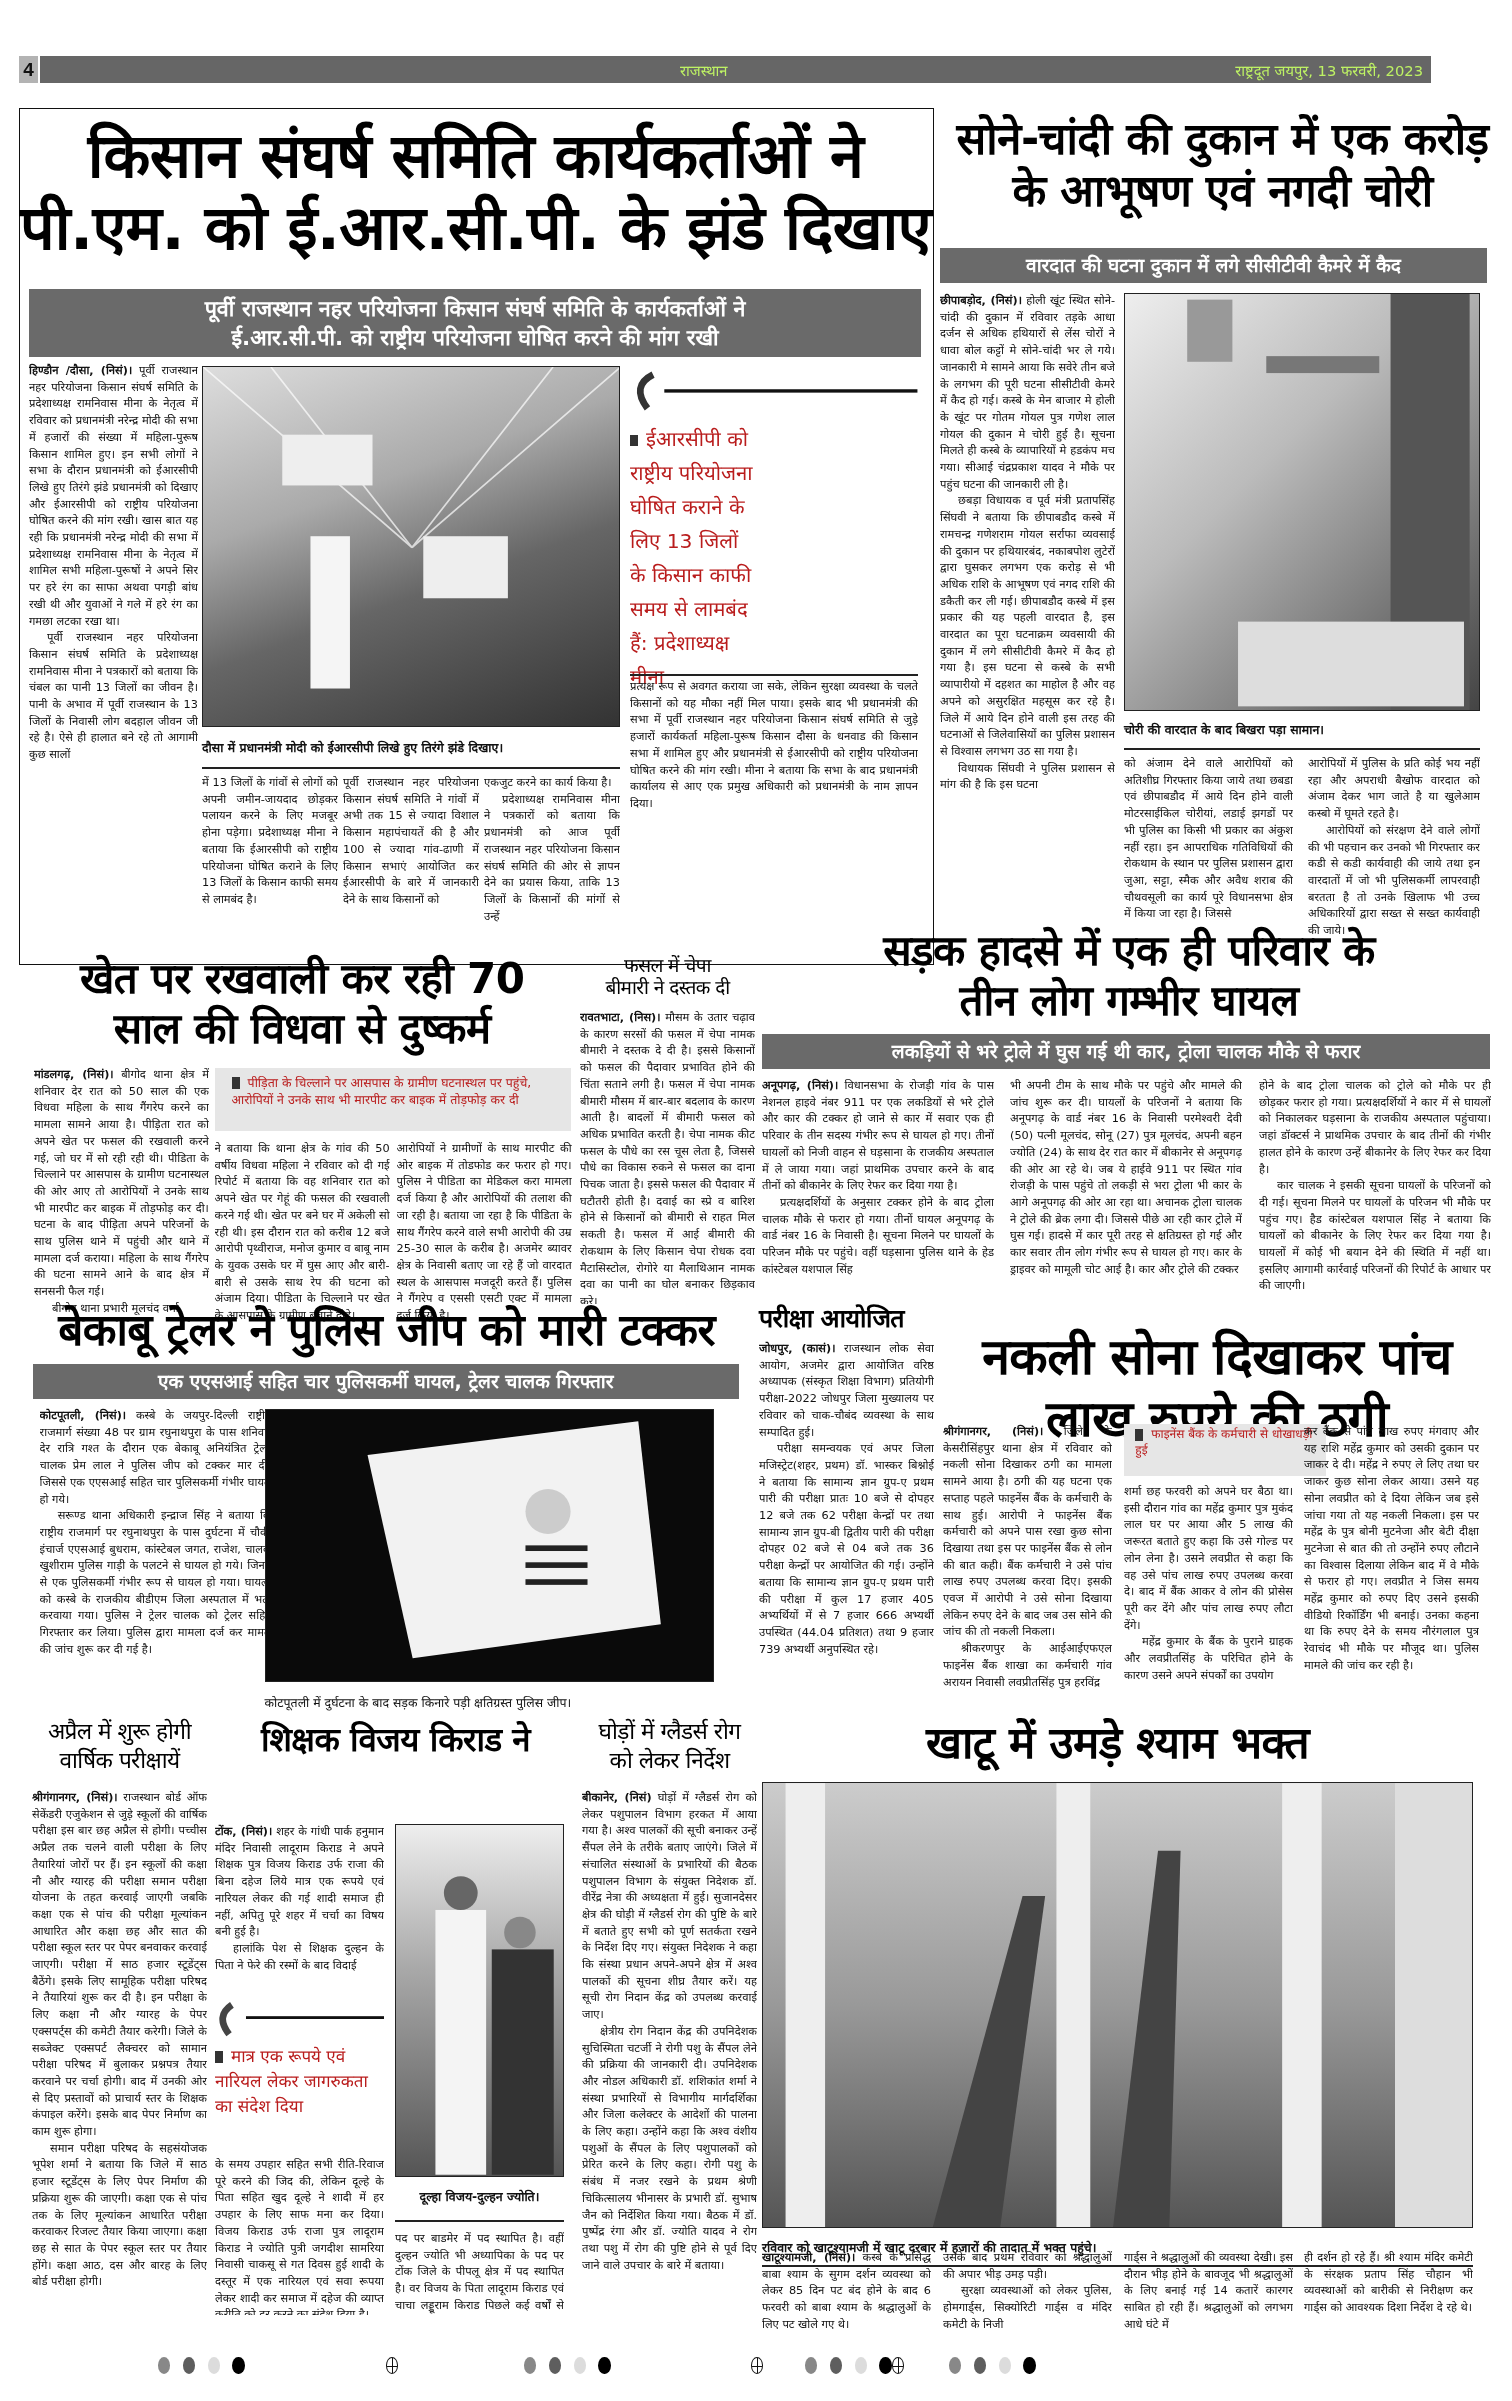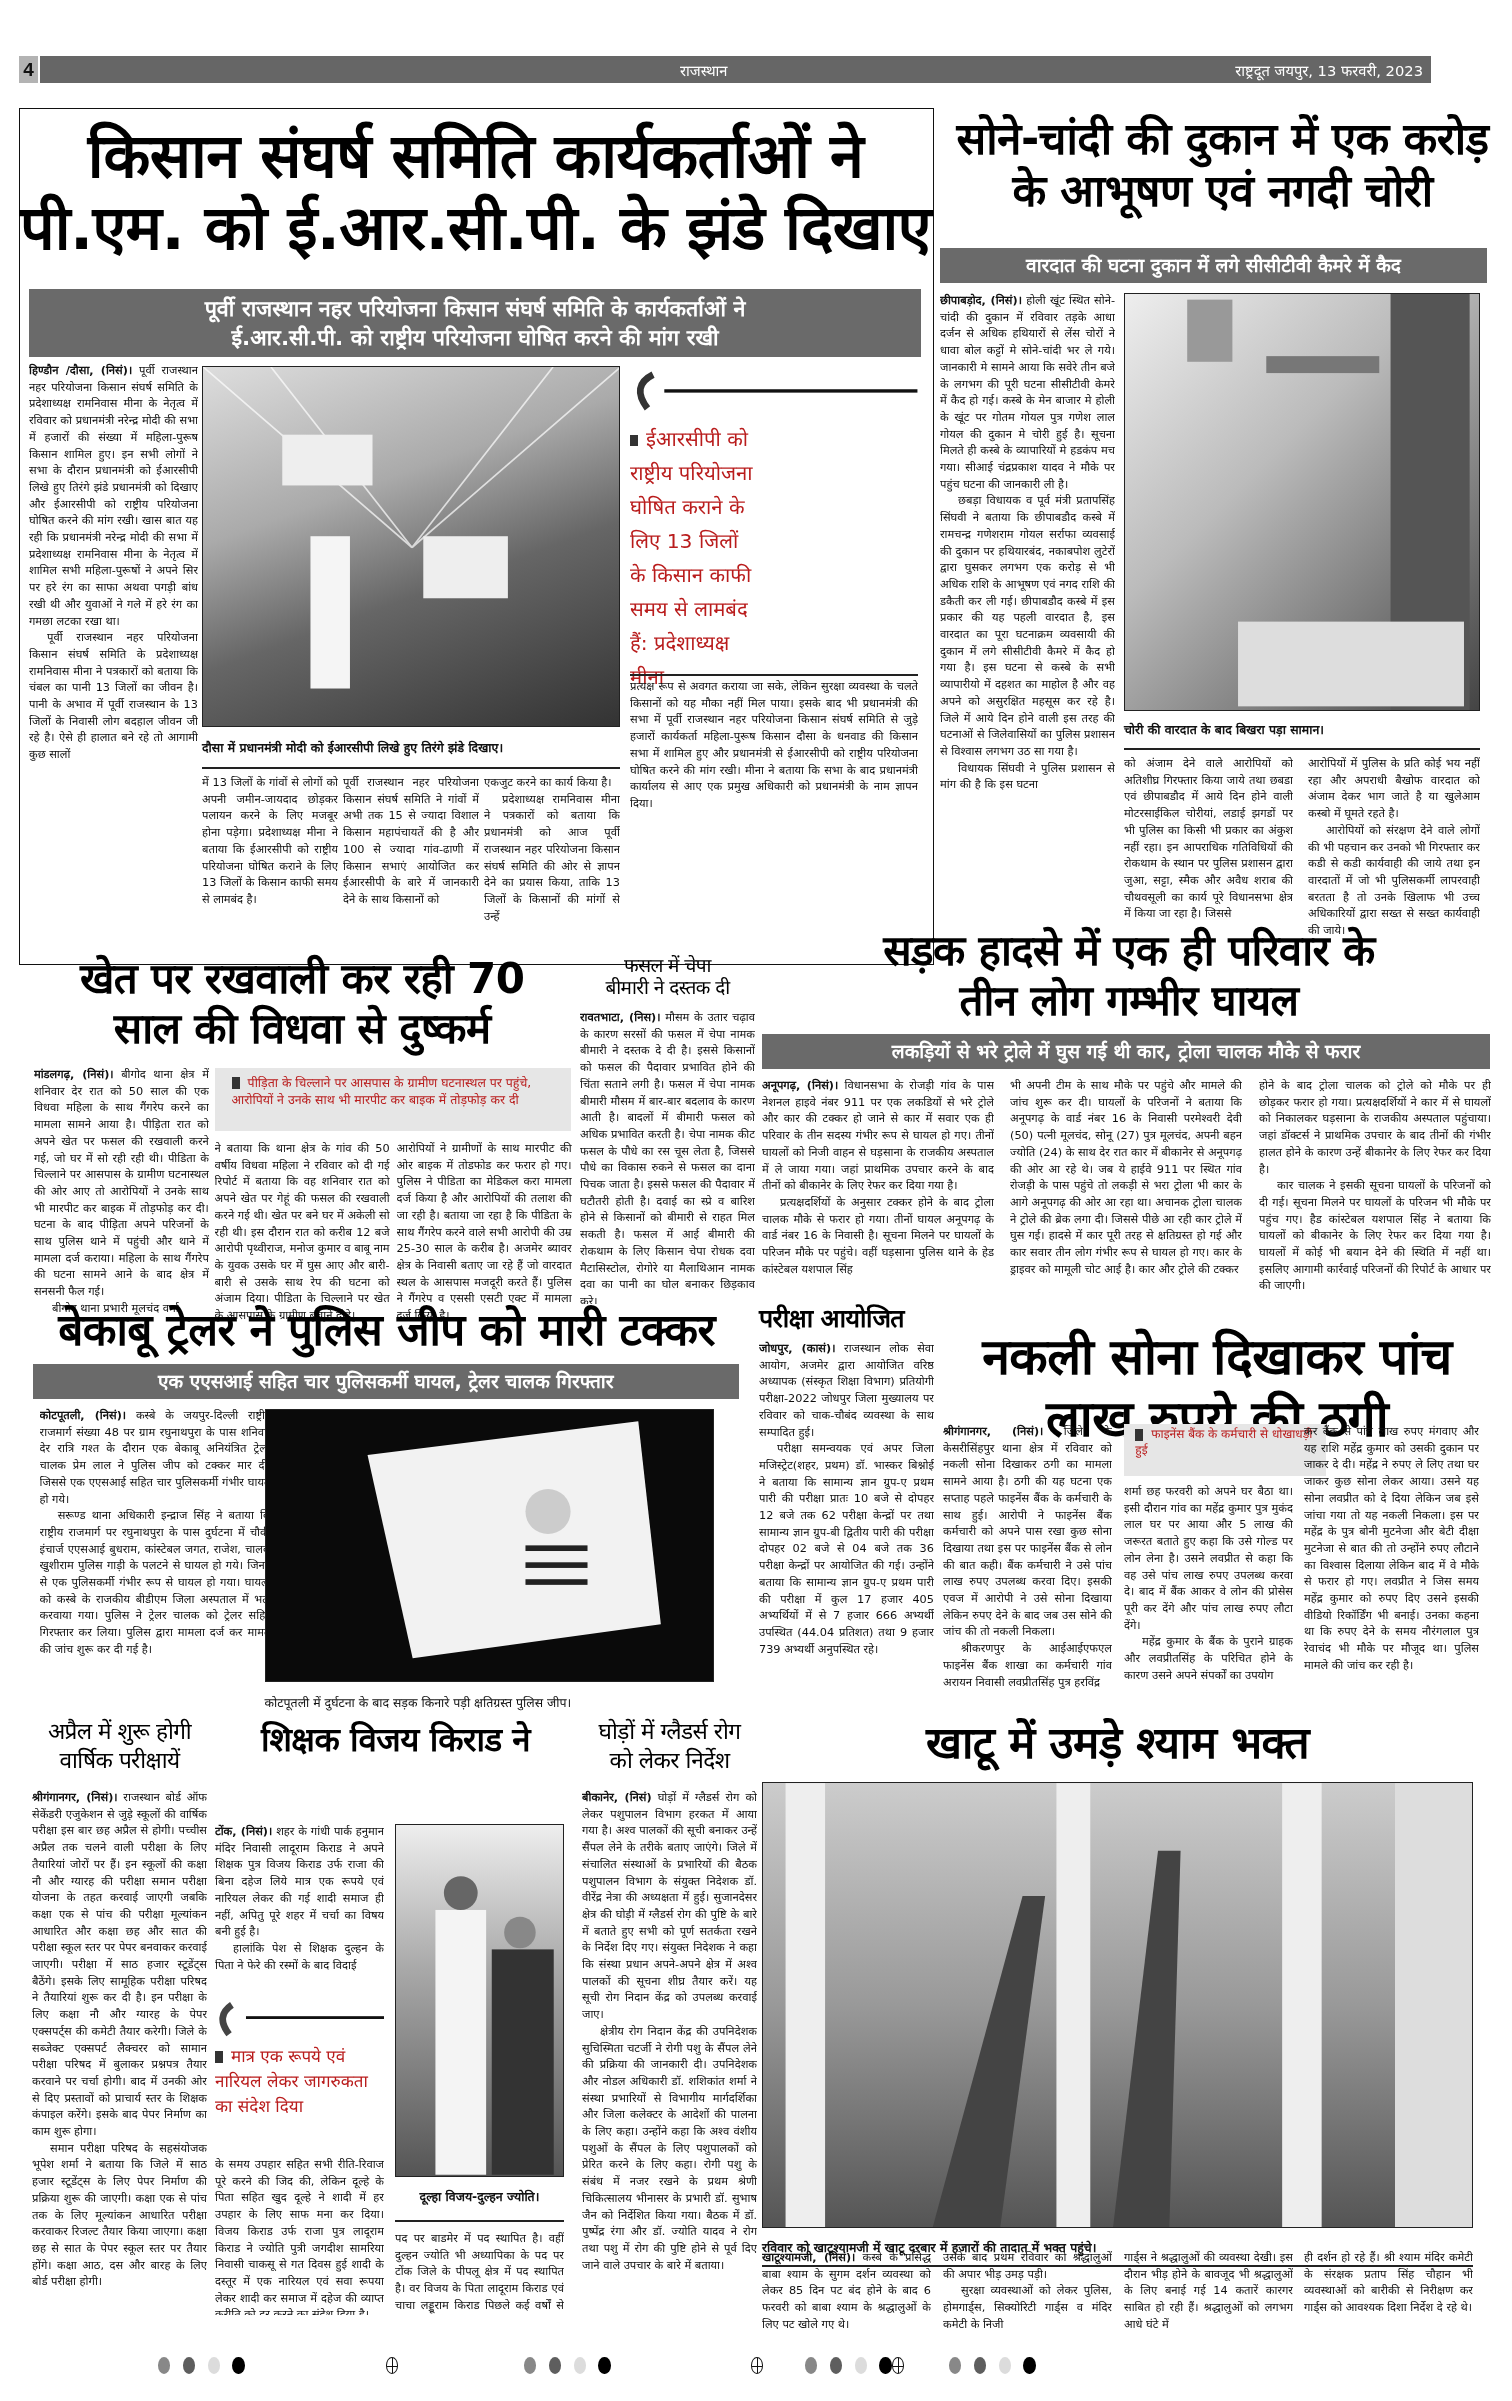--- a/index.html
+++ b/index.html
@@ -1,21 +1,21 @@
 <!DOCTYPE html>
 <html style="font-size:9px"><head>
 <meta charset="utf-8">
 <style>
 *{box-sizing:border-box;margin:0;padding:0}
 html,body{width:1512px;height:2401px;background:#fff;overflow:hidden}
 body{position:relative;font-family:"DejaVu Sans","Liberation Sans",sans-serif;color:#111}
 .abs{position:absolute}
 .bar{position:absolute;left:19px;top:56px;width:1412px;height:27px;display:flex}
 .pgno{width:19px;background:#b3b3b3;color:#111;font:bold 19px "Liberation Sans",sans-serif;display:flex;align-items:center;justify-content:center}
-.section{flex:1;margin-left:2.3px;background:#666;color:#ffffff;font:14.7px "DejaVu Sans",sans-serif;display:flex;align-items:center;position:relative}
+.section{flex:1;margin-left:2.3px;background:#666;color:#bef264;font:14.7px "DejaVu Sans",sans-serif;display:flex;align-items:center;position:relative}
 .section .mid{position:absolute;left:46%}
 .section .date{position:absolute;right:8px}
 .hl{font-family:"DejaVu Sans",sans-serif;font-weight:bold;text-align:center;color:#000;line-height:1.18;letter-spacing:-0.6px}
 .deck{background:#6a6a6a;color:#fff;font-family:"DejaVu Sans",sans-serif;font-weight:bold;text-align:center;display:flex;align-items:center;justify-content:center;line-height:1.35}
 .body{font-family:"DejaVu Sans",sans-serif;font-size:11.3px;line-height:16.7px;text-align:justify;color:#111;column-fill:auto}
 .body p{text-indent:1.6em}
 .body p.first{text-indent:0}
 .dl{font-weight:bold}
 .photo{position:absolute;background:#555;border:1.1px solid #222;overflow:hidden}
 .caption{font-family:"DejaVu Sans",sans-serif;font-weight:bold;font-size:12.4px;color:#111}

